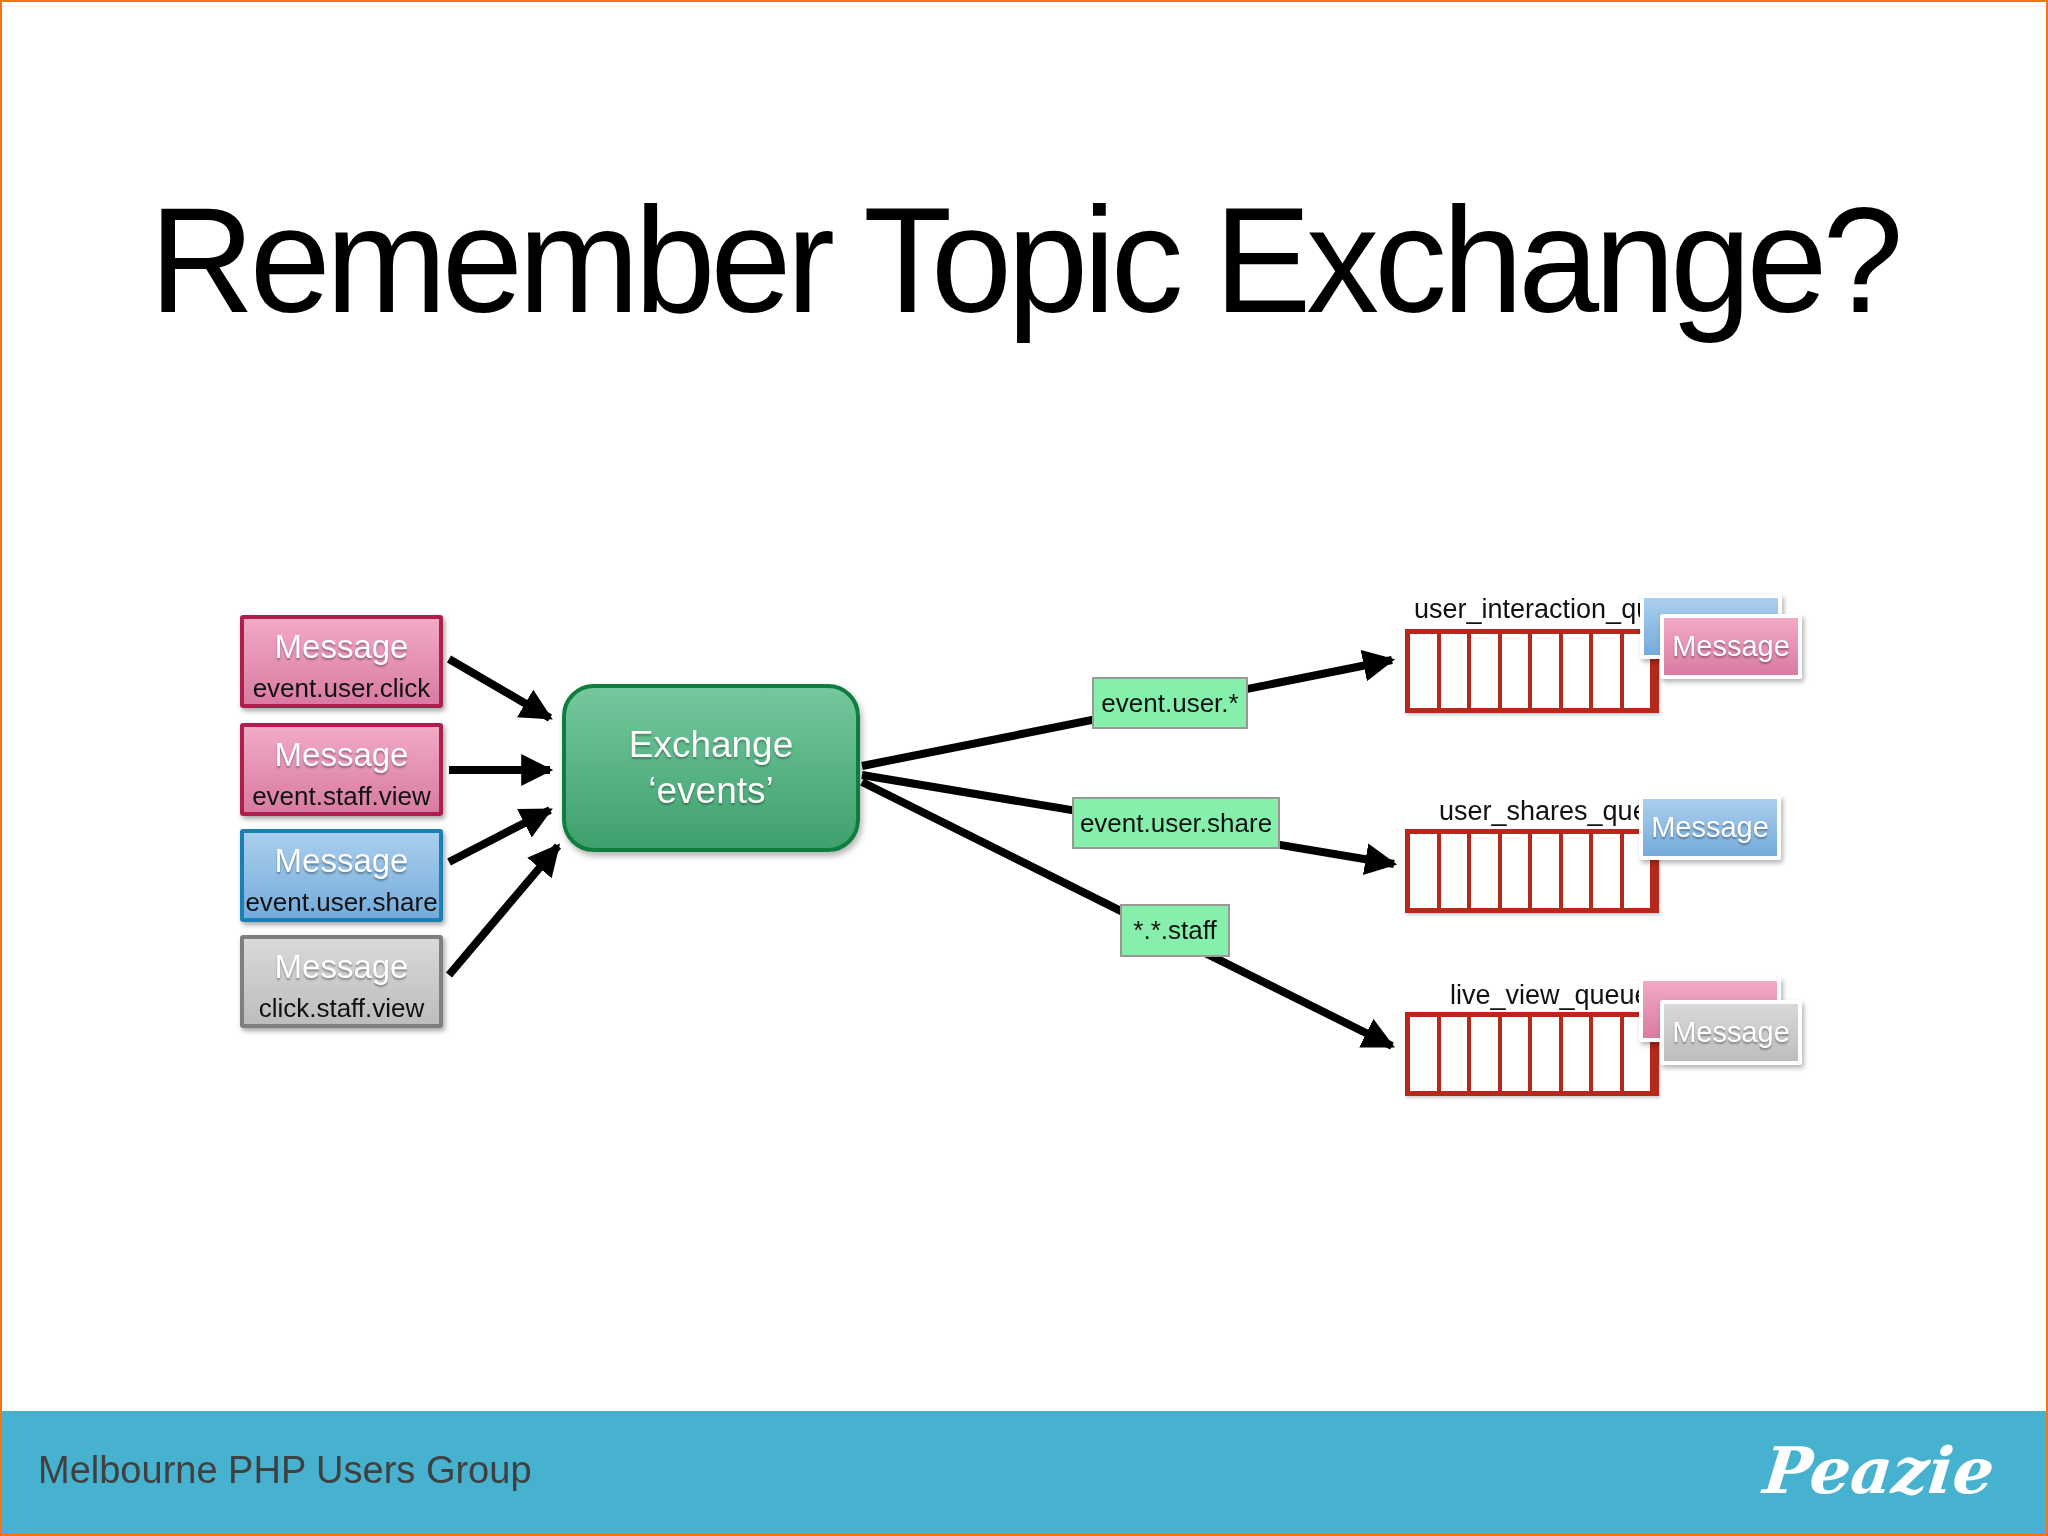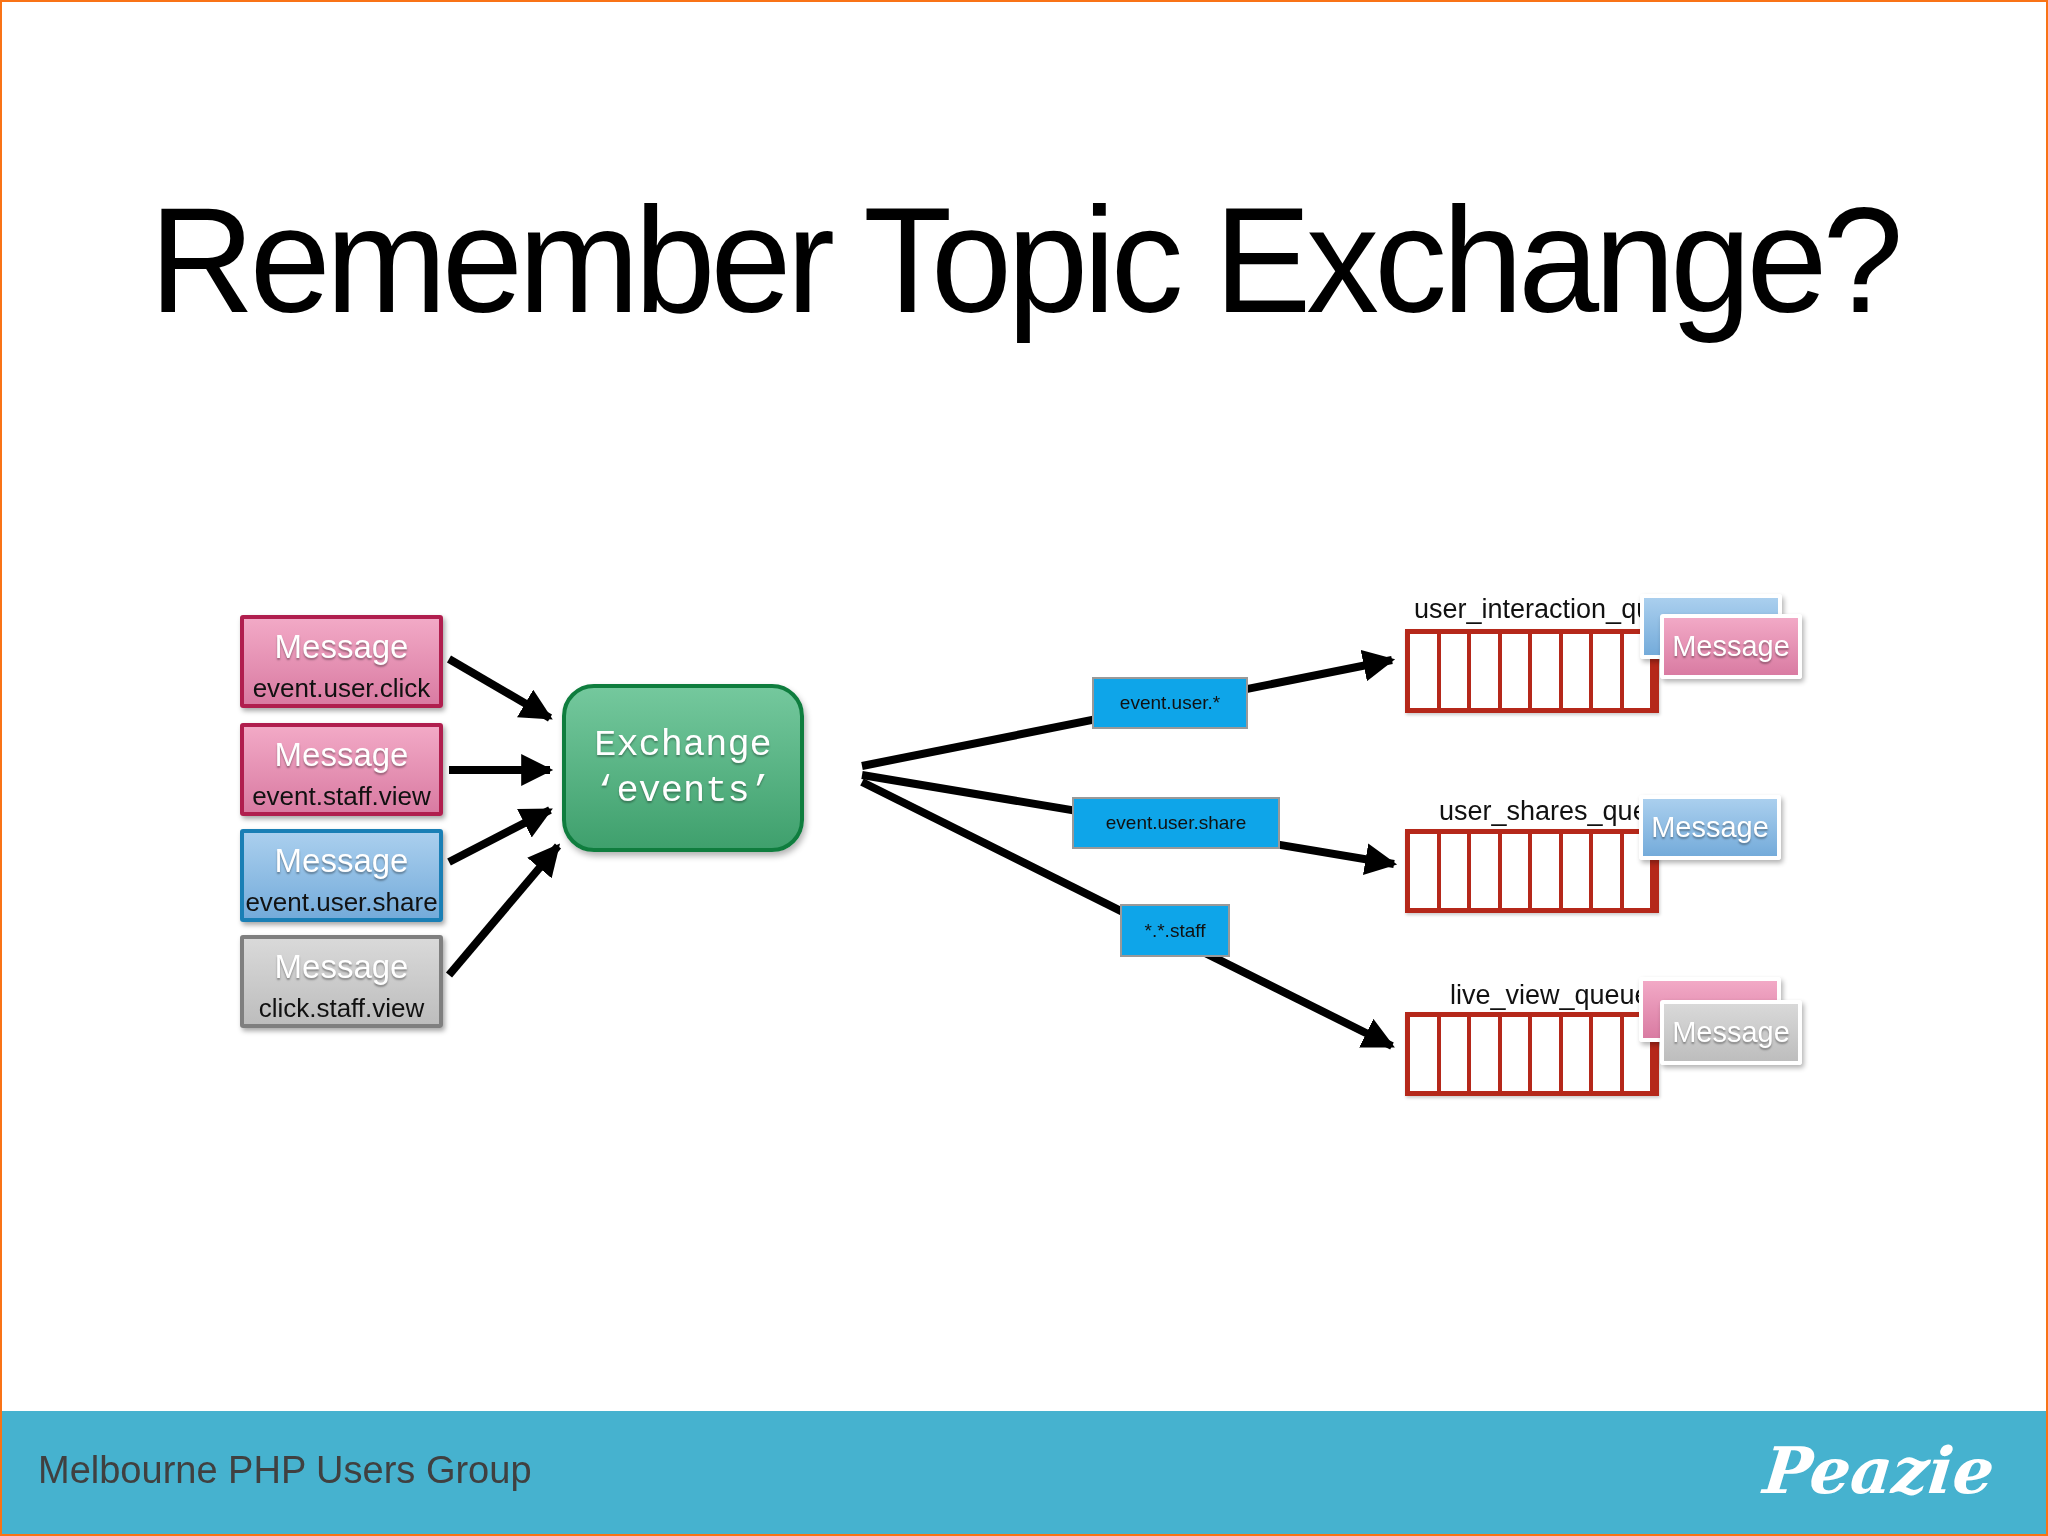--- a/index.html
+++ b/index.html
@@ -41,40 +41,39 @@
   .c-pink{background:linear-gradient(#f2a9c6,#d97ba2);border-color:var(--pink-border);}
   .c-blue{background:linear-gradient(#aacfee,#74abda);border-color:var(--blue-border);}
   .c-gray{background:linear-gradient(#d9d9d9,#bdbdbd);border-color:var(--gray-border);}
   .p0{left:238px;top:613px;}
   .p1{left:238px;top:721px;}
   .p2{left:238px;top:827px;}
   .p3{left:238px;top:933px;}
   
   .exchange{
     position:absolute;
-    left:560px;top:682px;width:242px;height:168px;
+    left:560px;top:682px;width:298px;height:168px;
     box-sizing:border-box;
     background:linear-gradient(#74c89d,#3fa06d);
     border:4px solid #0f7d3e;
     border-radius:32px;
     display:flex;flex-direction:column;justify-content:center;align-items:center;
     z-index:3;
     box-shadow:2px 4px 6px rgba(0,0,0,0.3);
     color:#fff;font-size:37px;line-height:1.25;
     text-shadow:0 2px 2px rgba(0,0,0,0.3);
-    font-family:Liberation Mono, monospace;
   }
   
   .binding{
     position:absolute;
     box-sizing:border-box;
-    background:#0ea5e9;
+    background:#86efac;
     border:2px solid #999;
     display:flex;align-items:center;justify-content:center;
-    font-size:19px;color:#111;
+    font-size:26px;color:#111;
     z-index:4;
   }
   .b0{left:1090px;top:675px;width:156px;height:52px;}
   .b1{left:1070px;top:795px;width:208px;height:52px;}
   .b2{left:1118px;top:902px;width:110px;height:53px;}
   
   .queue-label{
     position:absolute;font-size:27px;color:#111;z-index:2;white-space:nowrap;
   }
   .ql0{left:1412px;top:592px;}

